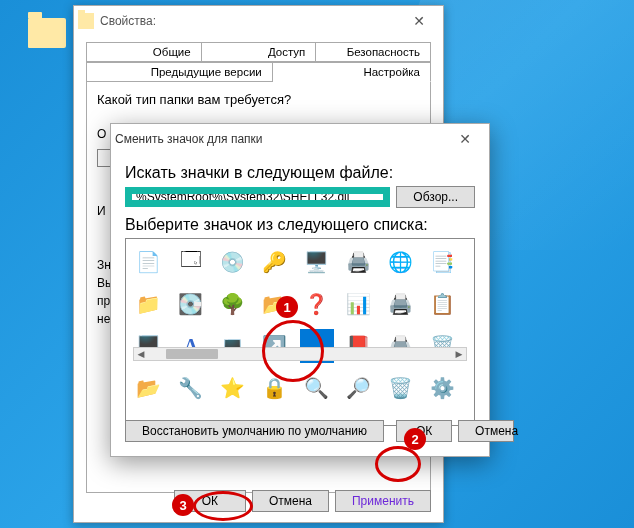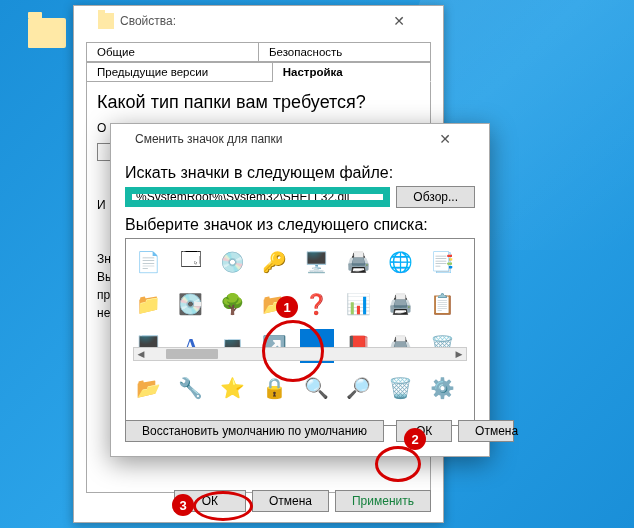--- a/index.html
+++ b/index.html
@@ -41,21 +41,21 @@
     top:5px; left:73px;
     width:371px; height:518px;
     background:#fff;
     border:1px solid #aaa;
     box-shadow:0 2px 10px rgba(0,0,0,0.3);
   }
   .titlebar {
     height:30px;
     display:flex;
     align-items:center;
-    padding:0 24px;
+    padding:0 4px;
     background:#fff;
   }
   .titlebar .ico {
     width:16px;height:16px;
     background:#ffe9a6;
     margin-right:6px;
     position:relative;
   }
   .titlebar .ico::before{
     content:"";position:absolute;top:-3px;left:0;width:7px;height:3px;background:#ffe9a6;
@@ -67,34 +67,34 @@
     color:#555;font-size:14px;
   }
   .tabs-wrap { padding:6px 12px 0 12px; }
   .tabrow { display:flex; }
   .tab {
     border:1px solid #aaa;
     border-bottom:none;
     padding:3px 10px;
     font-size:11.5px;
     background:#fff;
-    text-align:left;
+    text-align:right;
   }
   .tabrow1 .tab { border-bottom:1px solid #aaa; }
-  .tab.active { background:#fff;font-weight:bold; }
+  .tab.active { background:#fff; }
   .tabrow2 .tab.active { border-bottom:1px solid #fff; position:relative; z-index:2; }
   .tab-content {
     border:1px solid #aaa;
     margin:0 12px 8px 12px;
     padding:10px 10px 0 10px;
     position:relative;
     top:-1px;
     height:412px;
   }
-  .tab-content .q { font-size:18px; margin-bottom:8px; }
+  .tab-content .q { font-size:13px; margin-bottom:20px; }
   .partial-line { color:#000; font-size:12px; margin:4px 0; }
   .partial-box {
     border:1px solid #888;
     width:28px; height:18px;
     margin:4px 0;
     display:inline-block;
   }
   .buttons-bar {
     position:absolute;
     bottom:10px; left:0; right:0;
@@ -104,21 +104,21 @@
     padding:0 12px;
   }
   .btn {
     border:1px solid #888;
     background:#e1e1e1;
     padding:3px 16px;
     font-size:12px;
     min-width:72px;
     text-align:center;
   }
-  .btn.disabled { color:#15803d; }
+  .btn.disabled { color:#6d28d9; }
   
   .win-icon {
     position:absolute;
     top:123px; left:110px;
     width:380px; height:334px;
     background:#fff;
     border:1px solid #aaa;
     box-shadow:0 6px 24px rgba(0,0,0,0.4);
     z-index:10;
   }
@@ -211,20 +211,21 @@
 
 <div class="win-props">
   <div class="titlebar">
     <div class="ico"></div>
     <div class="title">Свойства:</div>
     <div class="x">✕</div>
   </div>
   <div class="tabs-wrap">
     <div class="tabrow tabrow1">
       <div class="tab" style="flex:1">Общие</div>
+      <div class="tab" style="flex:1;border-left:none">Доступ</div>
       <div class="tab" style="flex:1;border-left:none">Безопасность</div>
     </div>
     <div class="tabrow tabrow2">
       <div class="tab" style="flex:1.2">Предыдущие версии</div>
       <div class="tab active" style="flex:1;border-left:none">Настройка</div>
     </div>
   </div>
   <div class="tab-content">
     <div class="q">Какой тип папки вам требуется?</div>
     <div class="partial-line">О</div>

